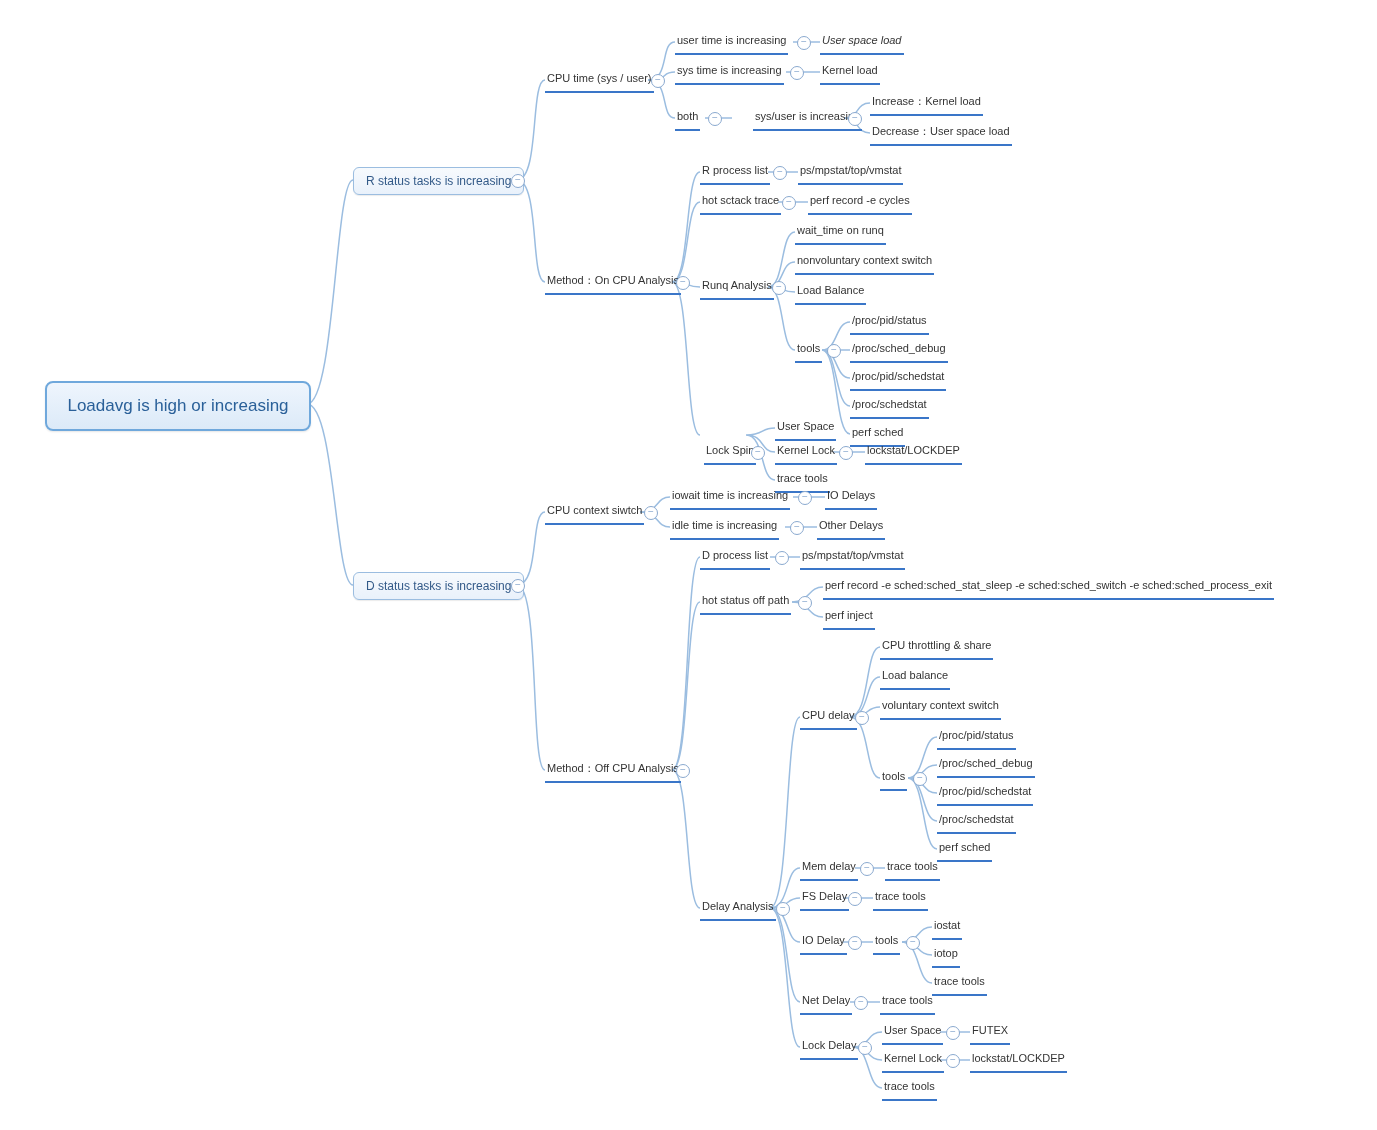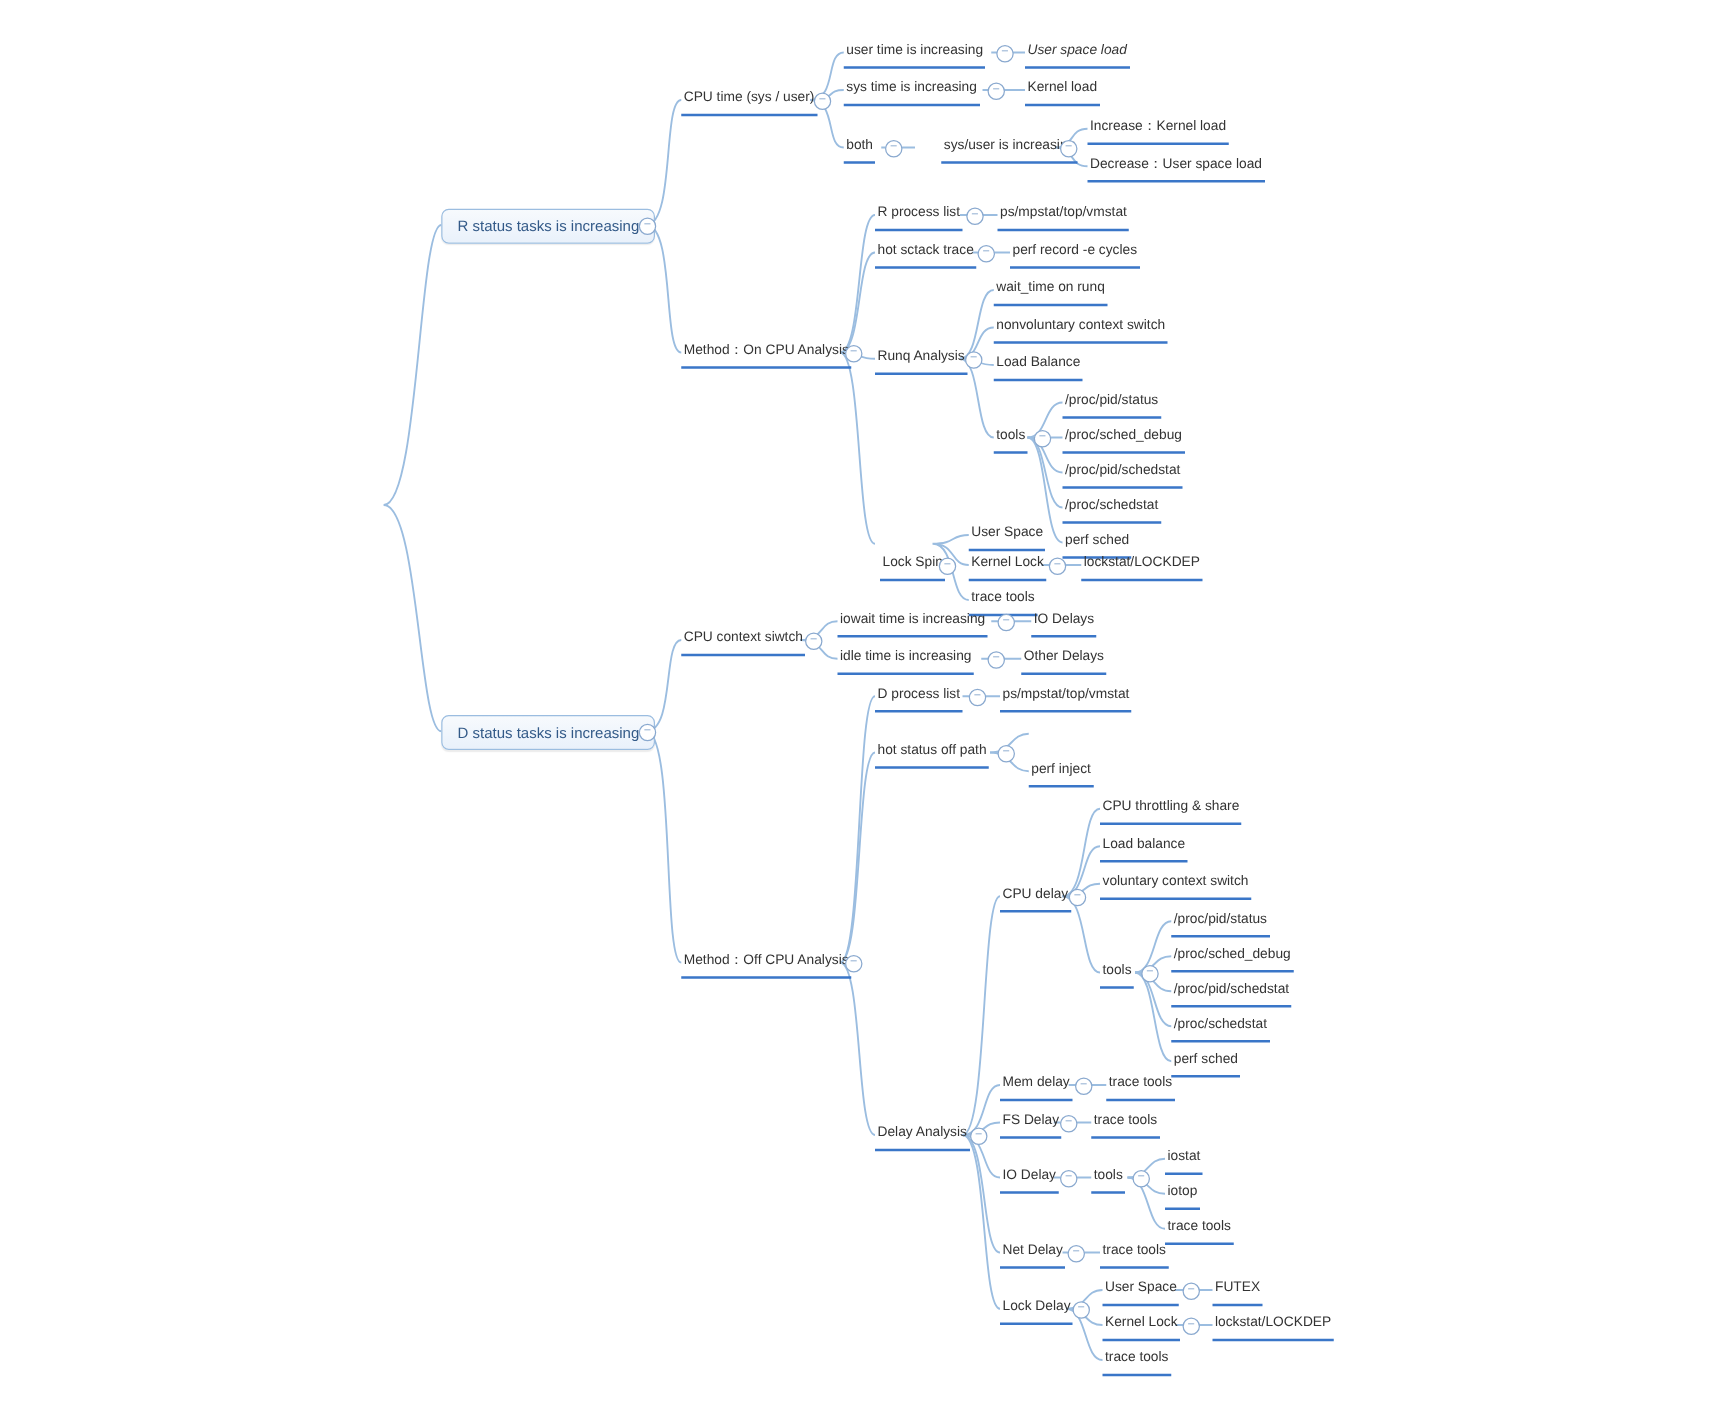--- a/index.html
+++ b/index.html
@@ -173,20 +173,21 @@
 
   <path class="conn" d="M830 982 C 847 982 847 982 860 982"></path>
 
   <path class="conn" d="M833 1027 C 850 1027 847 1012 862 1012"></path>
   <path class="conn" d="M833 1027 C 850 1027 847 1040 862 1040"></path>
   <path class="conn" d="M833 1027 C 850 1027 847 1068 862 1068"></path>
   <path class="conn" d="M920 1012 C 937 1012 937 1012 950 1012"></path>
   <path class="conn" d="M920 1040 C 937 1040 937 1040 950 1040"></path>
 </svg>
 
+<div class="root-node">Loadavg is high or increasing</div>
 
 <div class="branch-node" style="left:333px; top:147px;">R status tasks is increasing</div>
 <div class="toggle" style="left:491px; top:154px;">−</div>
 
 <div class="branch-node" style="left:333px; top:552px;">D status tasks is increasing</div>
 <div class="toggle" style="left:491px; top:559px;">−</div>
 
 <div class="mid" style="left:525px; top:48px;">CPU time (sys / user)</div>
 <div class="toggle" style="left:631px; top:54px;">−</div>
 
@@ -248,20 +249,21 @@
 
 <div class="mid" style="left:525px; top:738px;">Method：Off CPU Analysis</div>
 <div class="toggle" style="left:656px; top:744px;">−</div>
 
 <div class="mid" style="left:680px; top:525px;">D process list</div>
 <div class="toggle" style="left:755px; top:531px;">−</div>
 <div class="leaf" style="left:780px; top:525px;">ps/mpstat/top/vmstat</div>
 
 <div class="mid" style="left:680px; top:570px;">hot status off path</div>
 <div class="toggle" style="left:778px; top:576px;">−</div>
+<div class="leaf" style="left:803px; top:555px;">perf record -e sched:sched_stat_sleep -e sched:sched_switch  -e sched:sched_process_exit</div>
 <div class="leaf" style="left:803px; top:585px;">perf inject</div>
 
 <div class="mid" style="left:680px; top:876px;">Delay Analysis</div>
 <div class="toggle" style="left:756px; top:882px;">−</div>
 
 <div class="mid" style="left:780px; top:685px;">CPU delay</div>
 <div class="toggle" style="left:835px; top:691px;">−</div>
 <div class="leaf" style="left:860px; top:615px;">CPU throttling &amp; share</div>
 <div class="leaf" style="left:860px; top:645px;">Load balance</div>
 <div class="leaf" style="left:860px; top:675px;">voluntary context switch</div>

